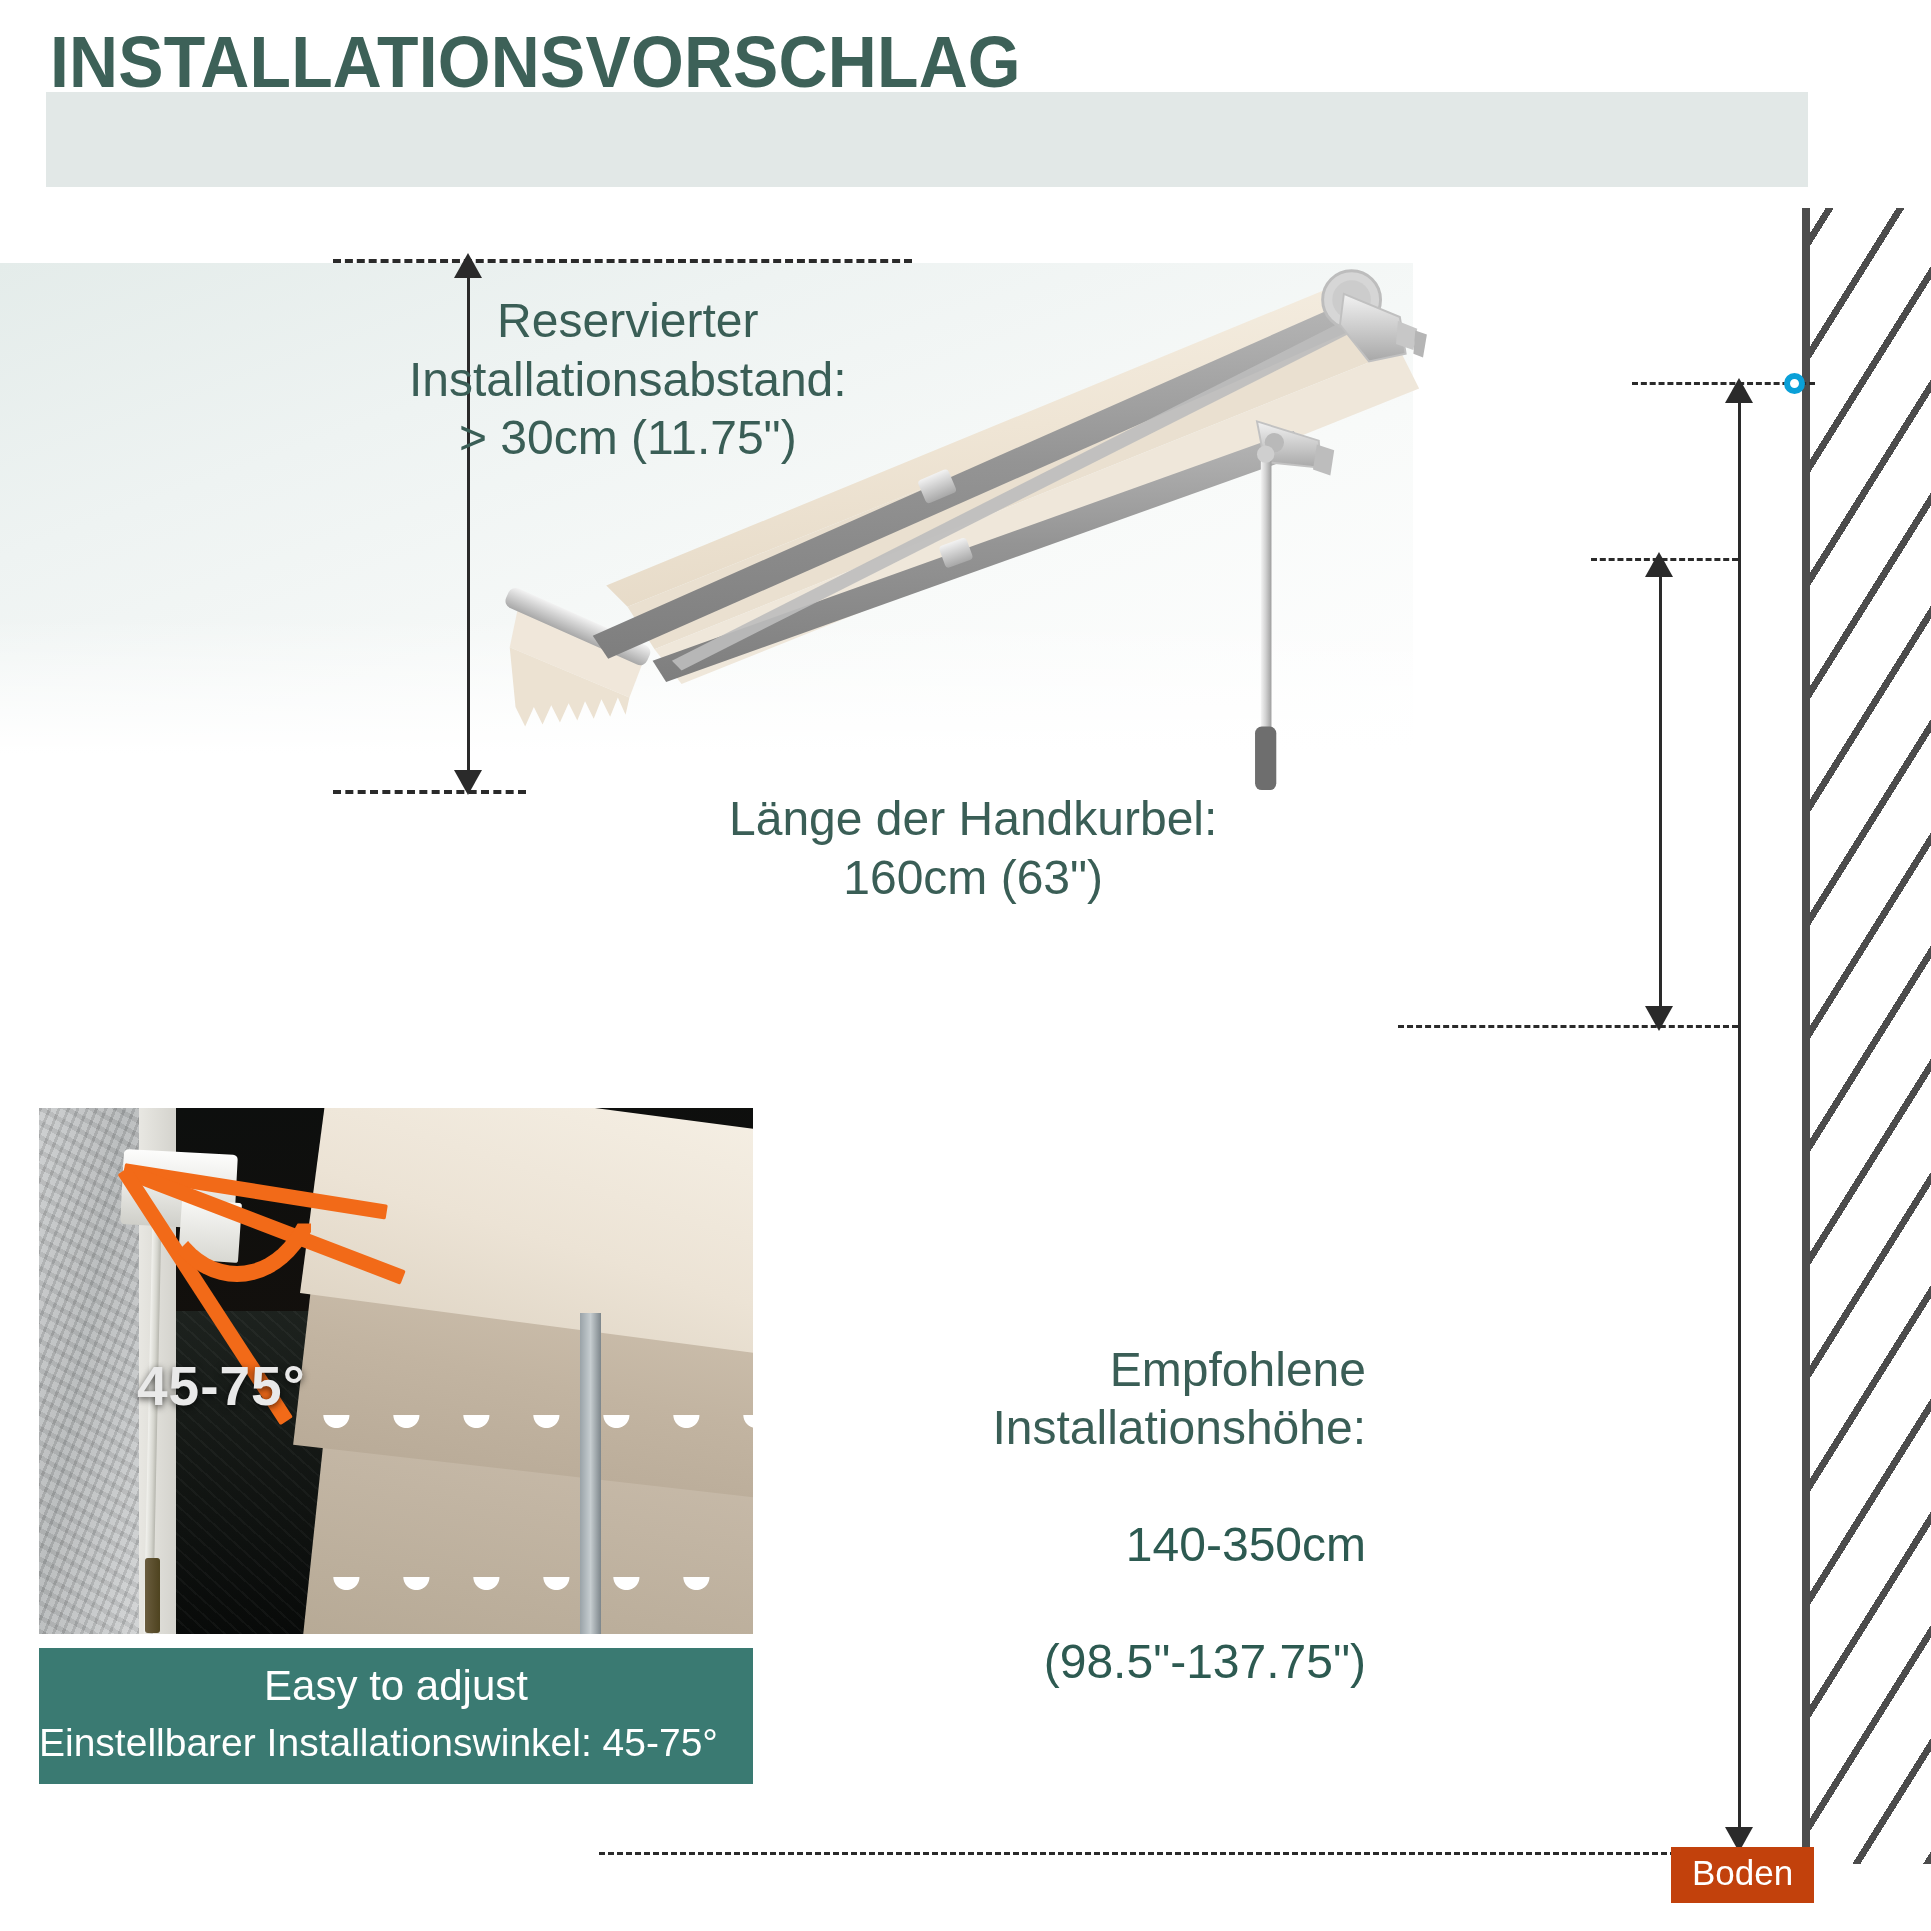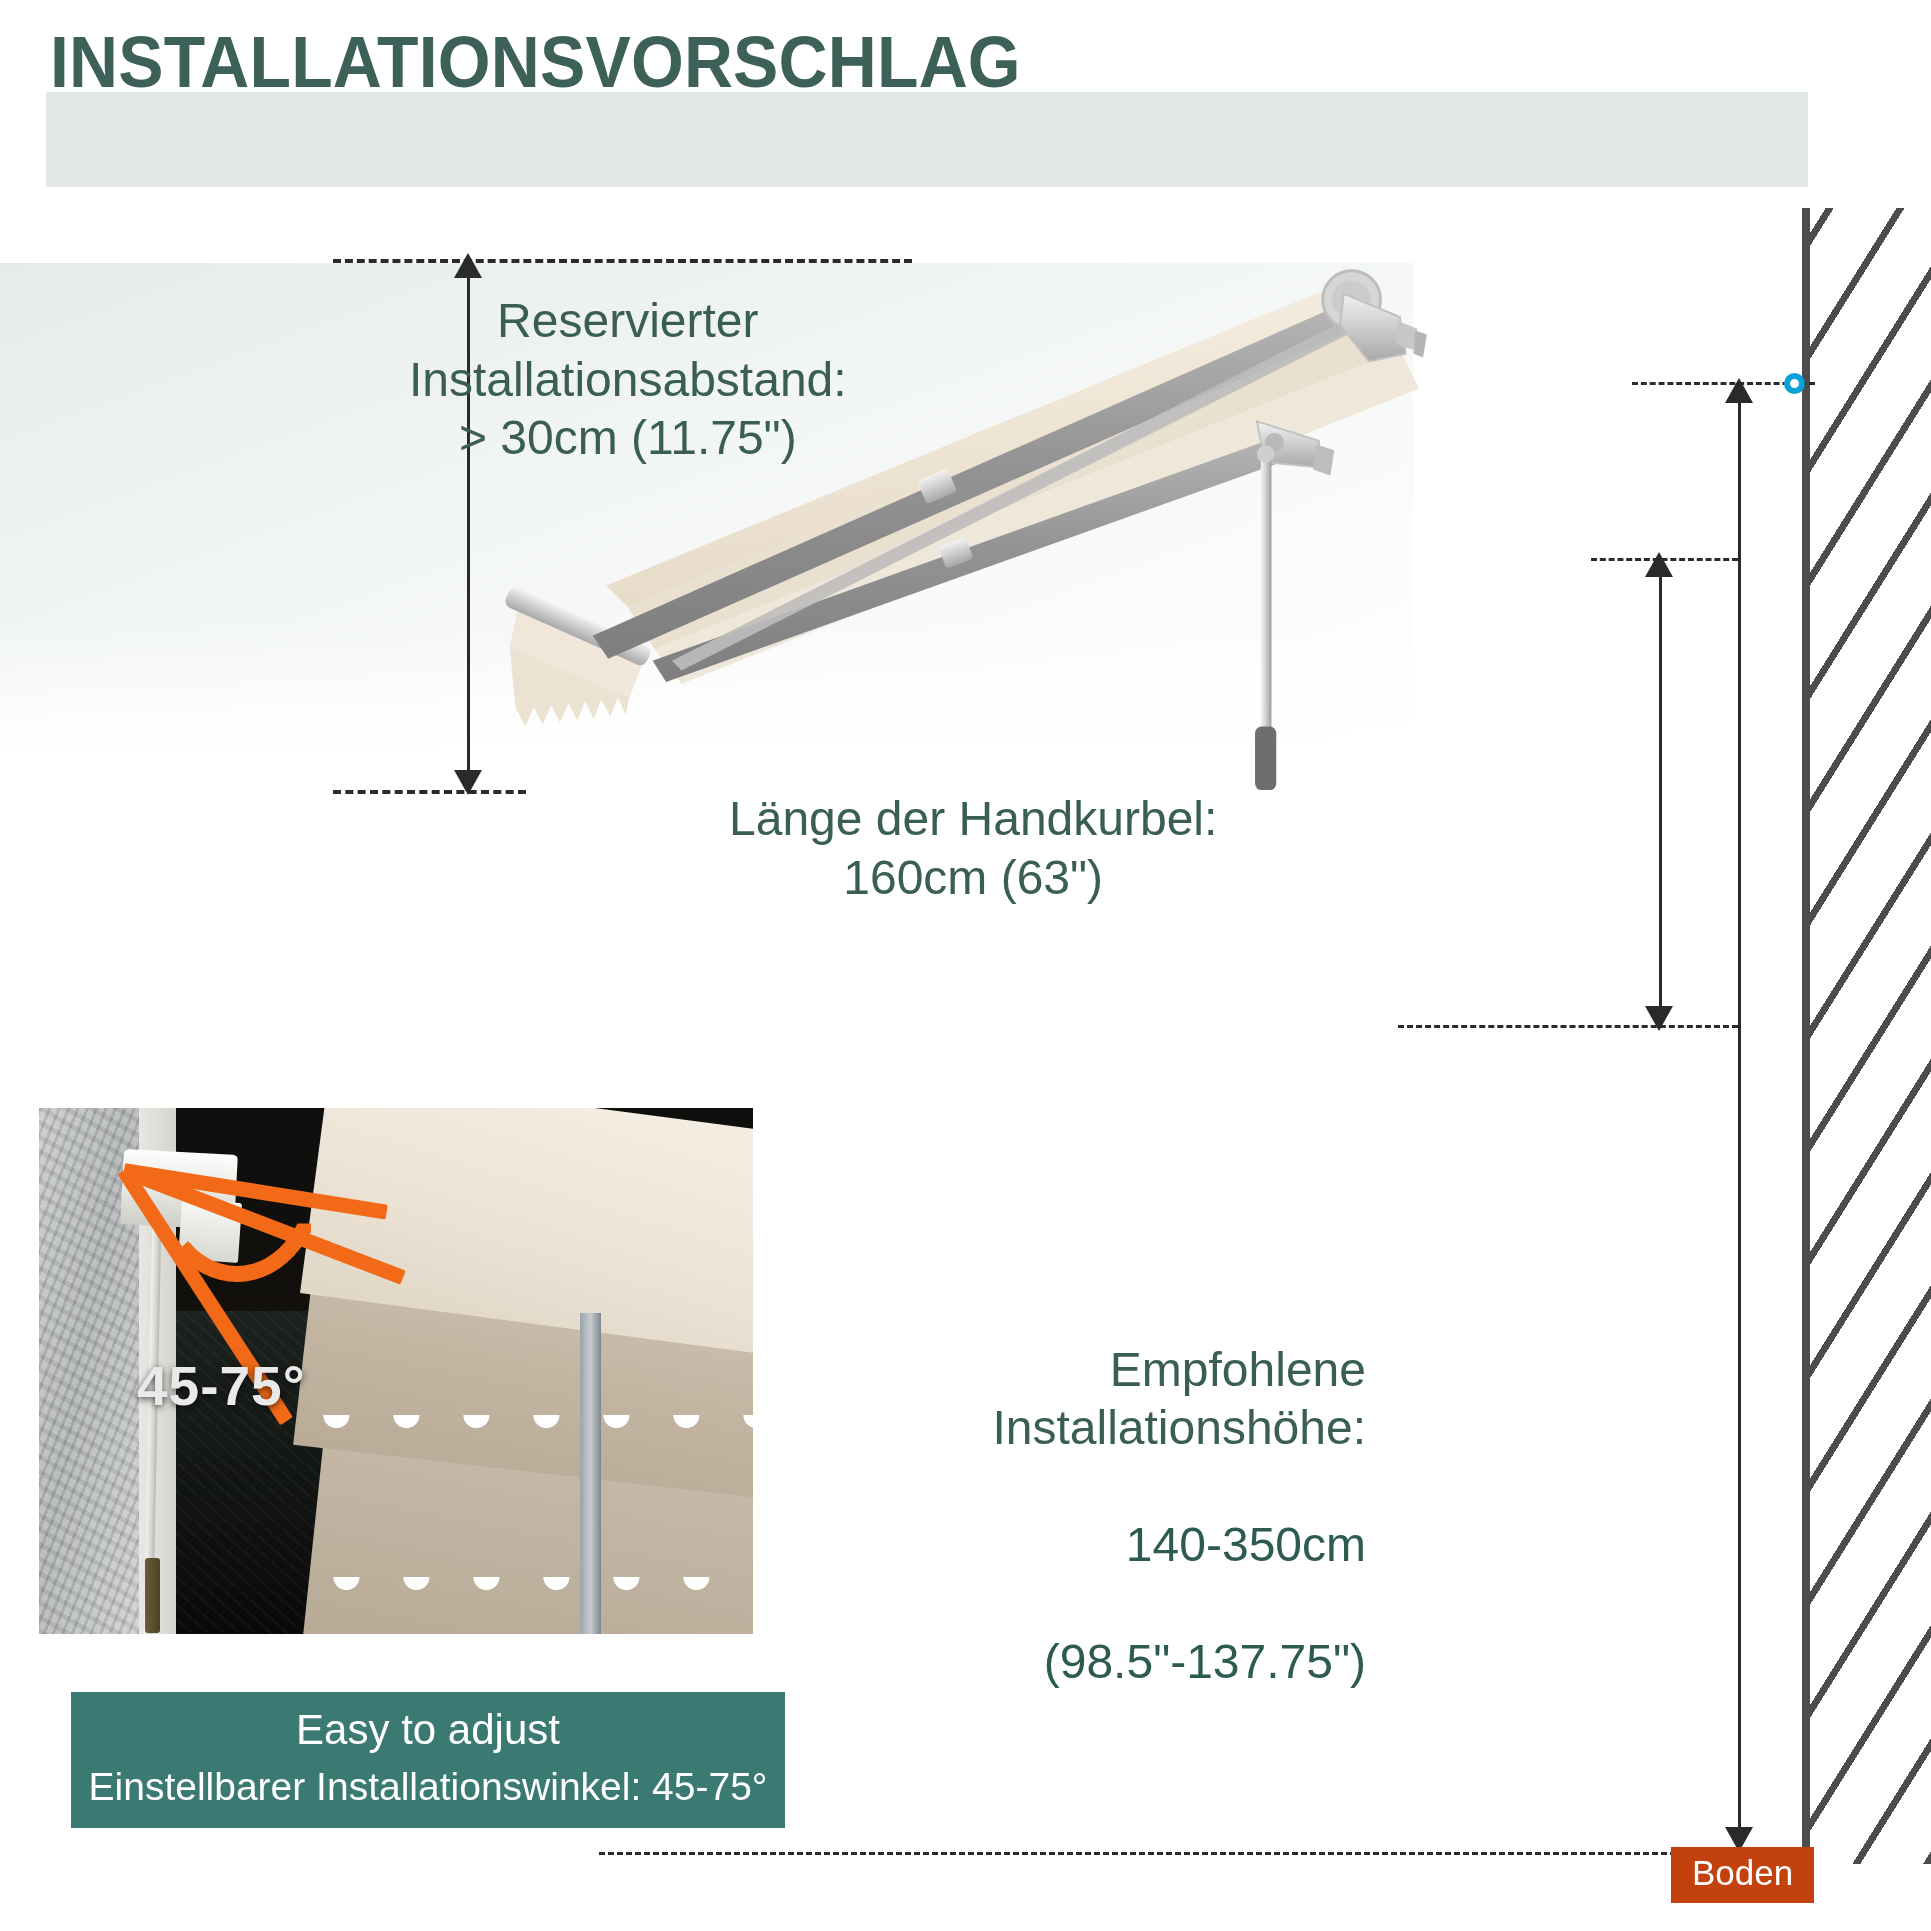--- a/index.html
+++ b/index.html
@@ -259,39 +259,37 @@
     left: 137px; top: 1354px;
     color: #e9e9e9;
     font-size: 55px;
     font-weight: 700;
     letter-spacing: 1px;
     text-shadow: 0 1.9px 7.7px rgba(0,0,0,.65);
   }
 
   .caption-band {
     position: absolute;
-    left: 39px; top: 1692px;
+    left: 39px; top: 1648px;
     width: 714px; height: 136px;
     background: #3a7a72;
-    margin-left: 32px;
   }
   .caption-line1 {
     position: absolute;
     left: 0; top: 13.5px;
     width: 714px;
     text-align: center;
     color: #ffffff;
     font-size: 42px;
     font-weight: 400;
   }
   .caption-line2 {
     position: absolute;
     left: 0; top: 73px;
     width: 714px;
-    text-align: center;
     color: #ffffff;
     font-size: 39px;
     font-weight: 300;
   }
 
   .boden-chip {
     position: absolute;
     left: 1671px; top: 1847px;
     padding: 5.8px 21px 9.7px 21px;
     background: #c2410c;

